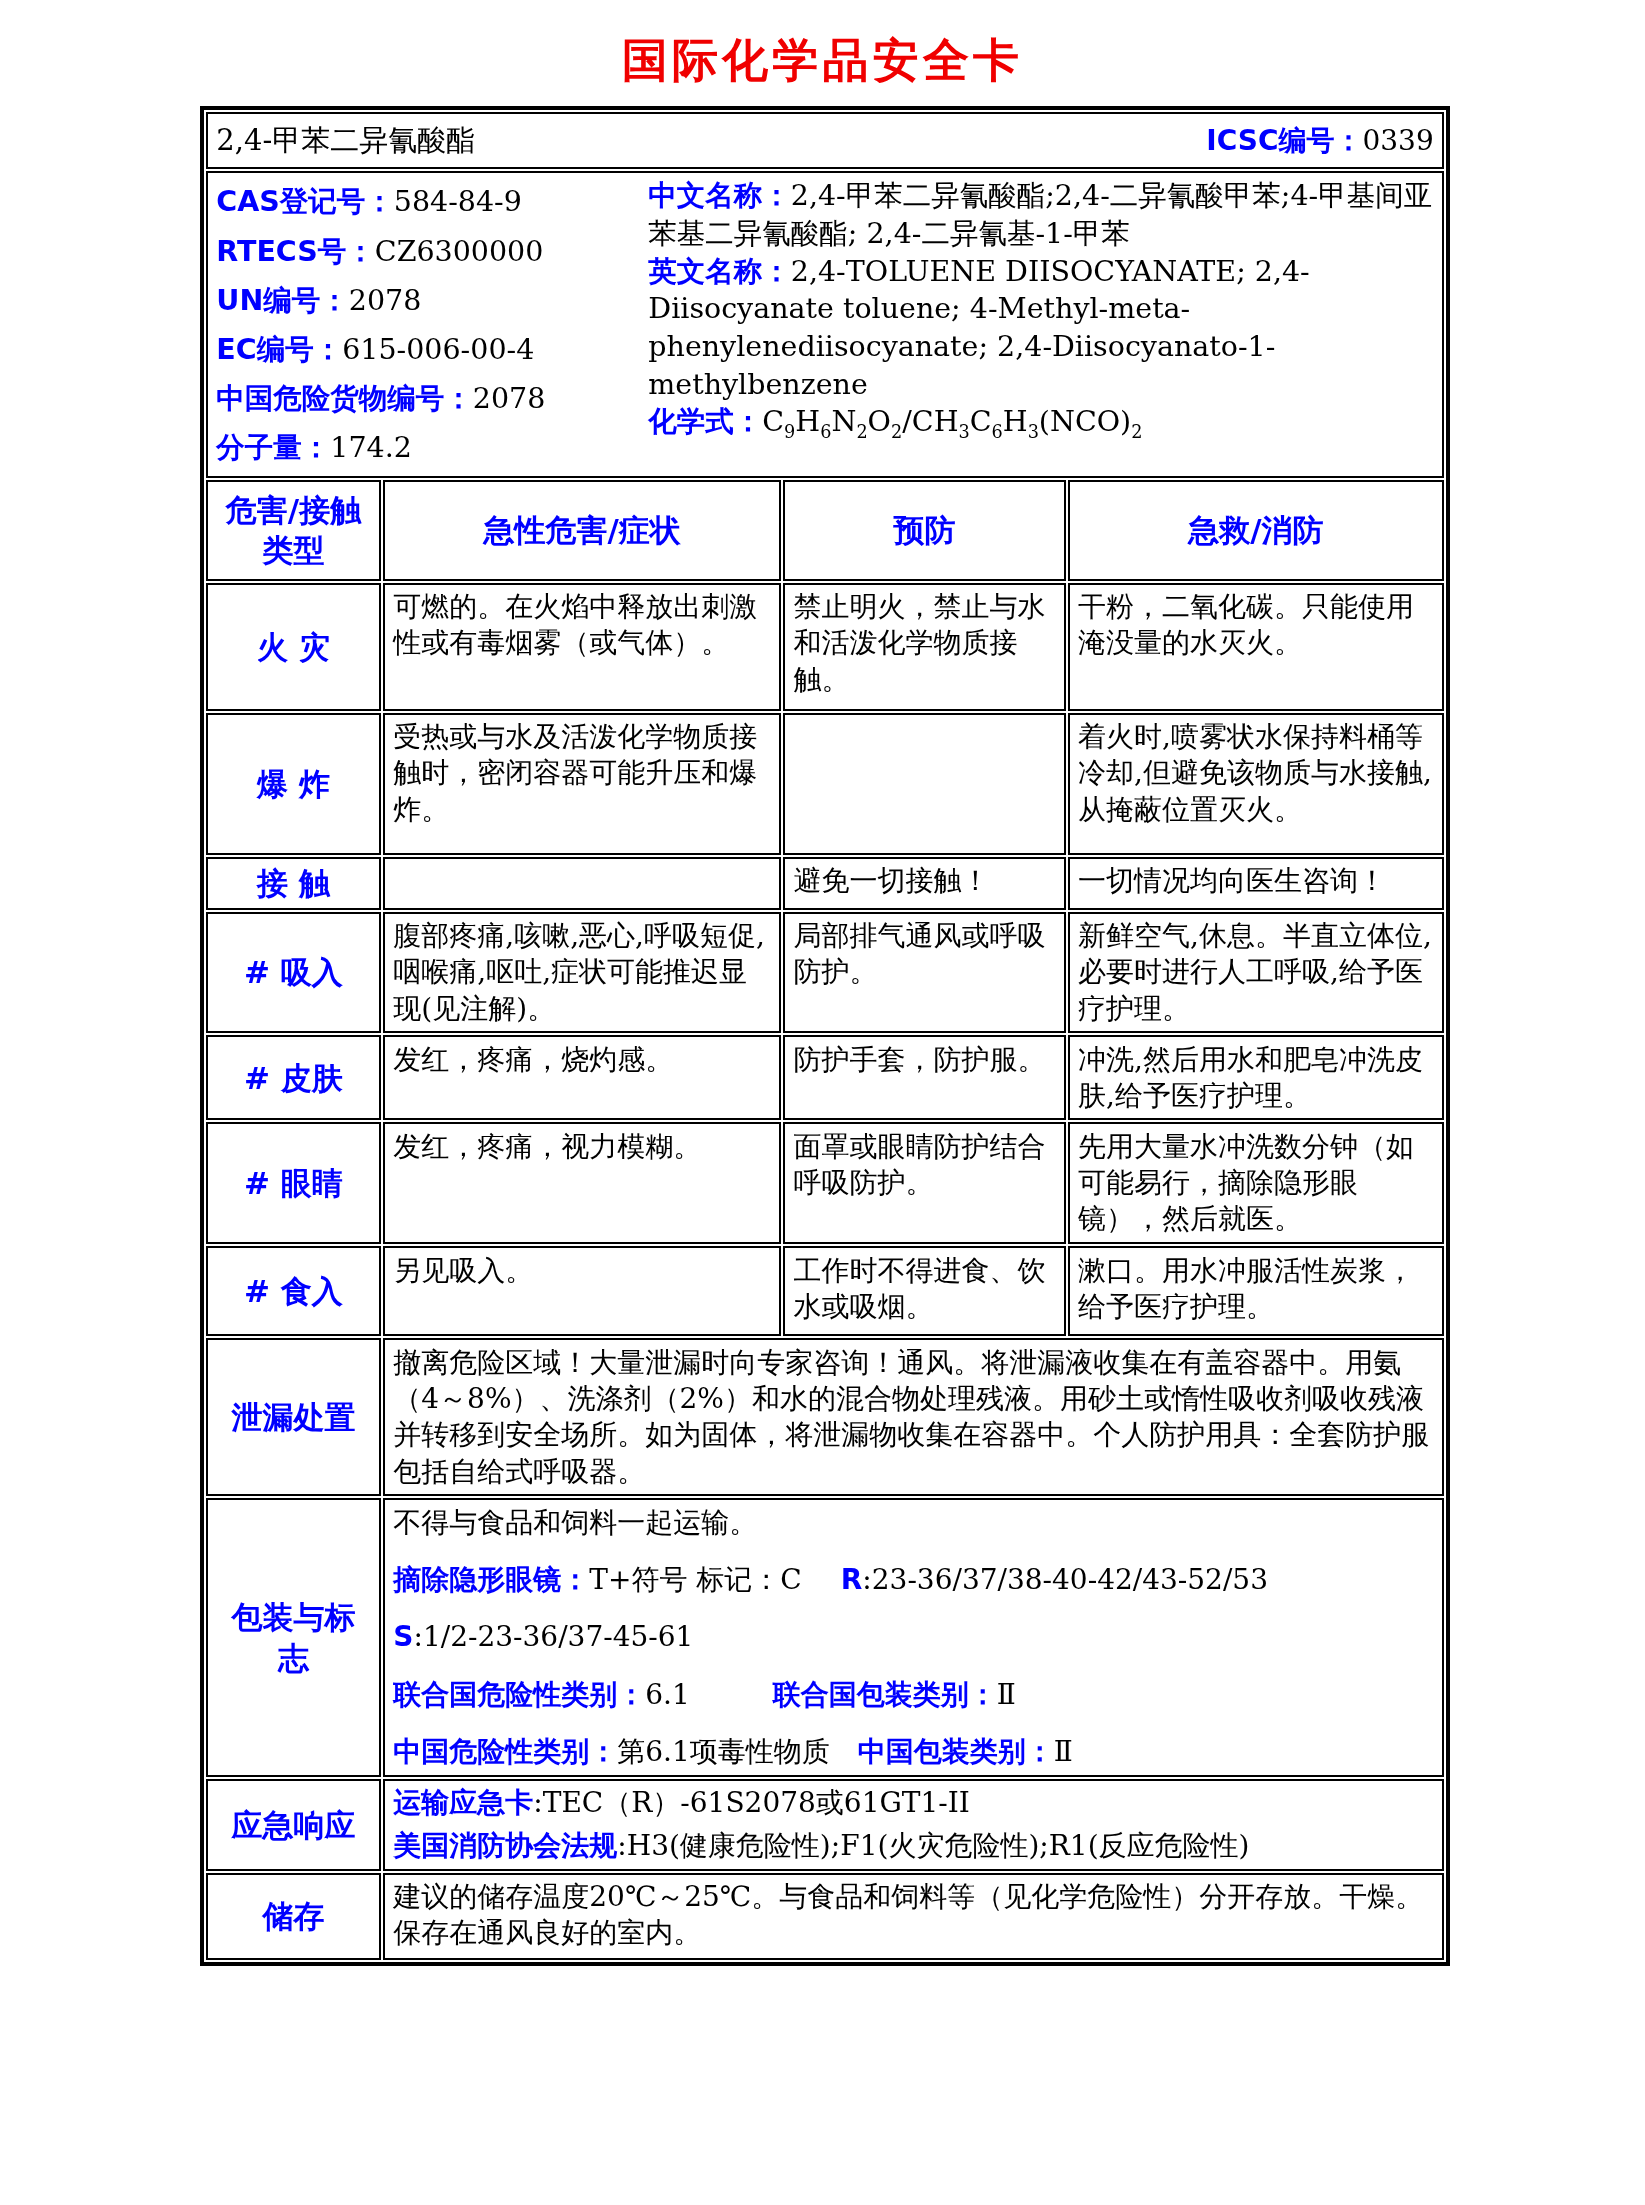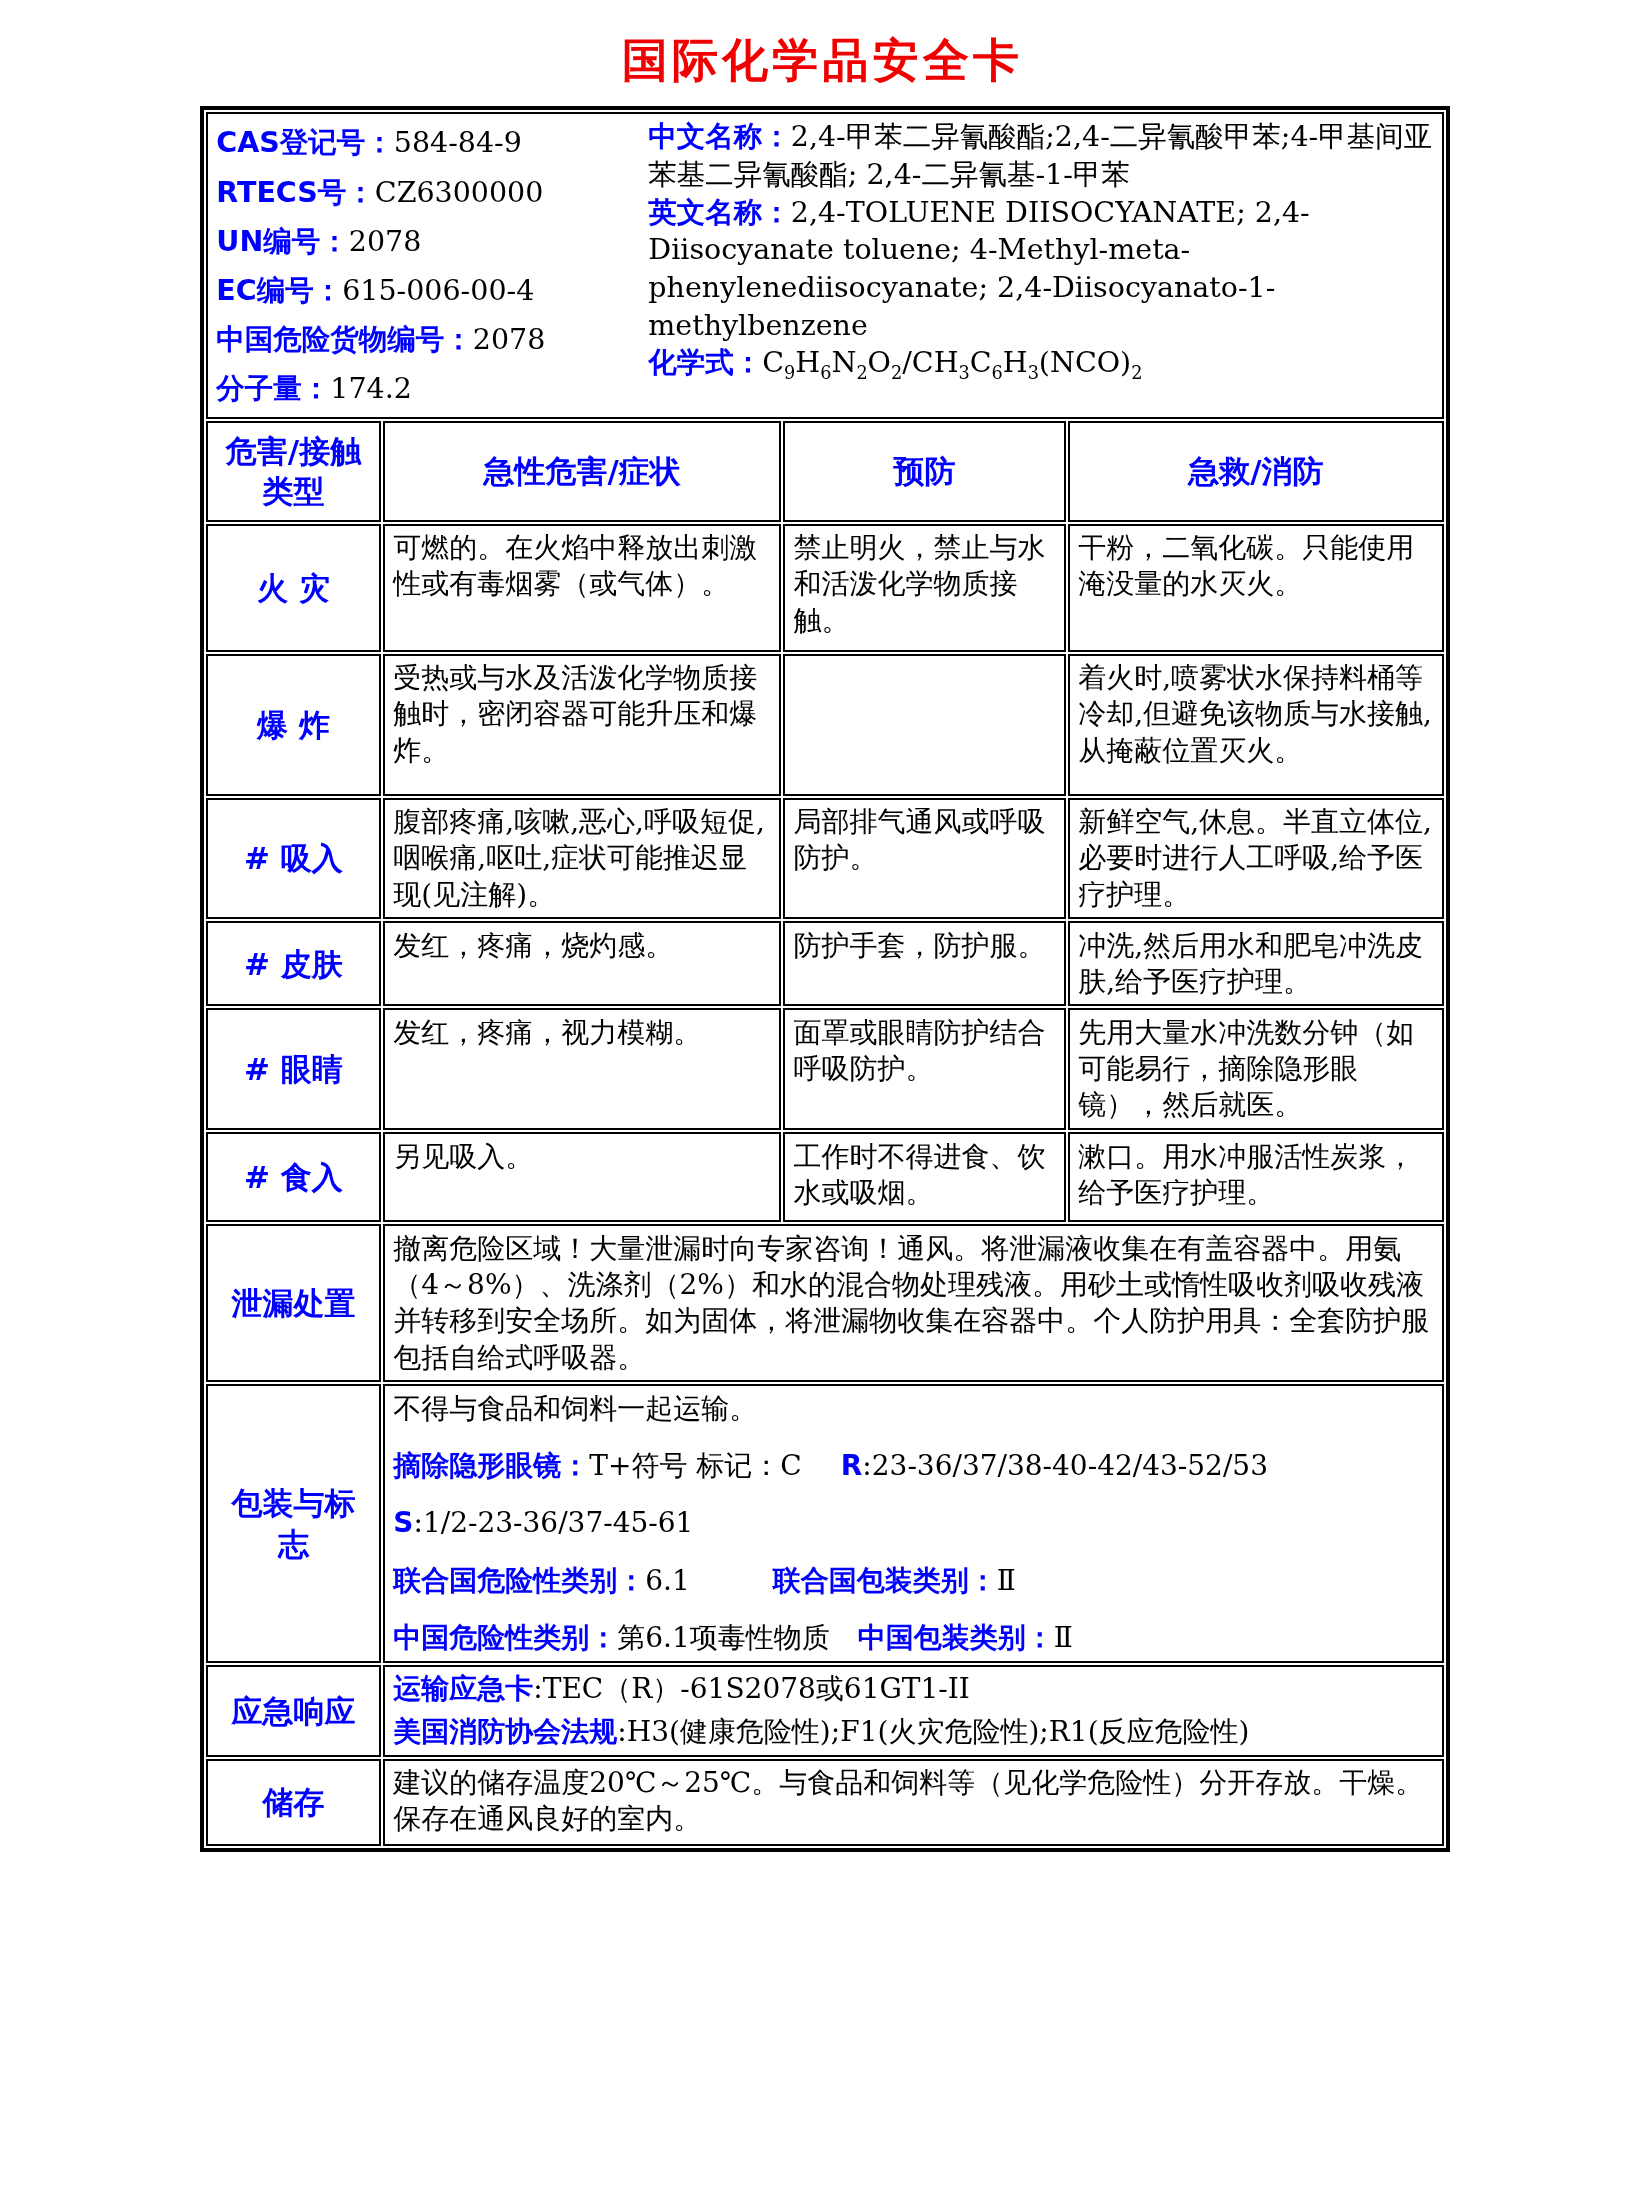--- a/index.html
+++ b/index.html
@@ -81,20 +81,30 @@
 
 <table class="card">
   <colgroup>
     <col style="width:174px">
       <col style="width:396px">
       <col style="width:281px">
       <col style="width:374px">
   </colgroup>
 
   <tbody>
+      <tr>
+    <td colspan="4" class="titlerow">
+      <div class="titlerow-flex">
+        <span class="chem-name">2,4-甲苯二异氰酸酯</span>
+        <span class="icsc">
+          <span class="lbl">ICSC编号：</span><span>0339</span>
+        </span>
+      </div>
+    </td>
+  </tr>
 
   <tr>
     <td colspan="4" class="idrow">
       <div class="id-flex">
         <div class="id-left">
           <p><span class="lbl">CAS登记号：</span><span>584-84-9</span></p>
           <p><span class="lbl">RTECS号：</span><span>CZ6300000</span></p>
           <p><span class="lbl">UN编号：</span><span>2078</span></p>
           <p><span class="lbl">EC编号：</span><span>615-006-00-4</span></p>
           <p><span class="lbl">中国危险货物编号：</span><span>2078</span></p>
@@ -123,20 +133,26 @@
     <td>干粉，二氧化碳。只能使用淹没量的水灭火。</td>
   </tr>
 
   <tr class="r-expl">
     <td class="rowlabel">爆 炸</td>
     <td>受热或与水及活泼化学物质接触时，密闭容器可能升压和爆炸。</td>
     <td></td>
     <td>着火时,喷雾状水保持料桶等冷却,但避免该物质与水接触,从掩蔽位置灭火。</td>
   </tr>
 
+  <tr class="r-cont">
+    <td class="rowlabel">接 触</td>
+    <td></td>
+    <td>避免一切接触！</td>
+    <td>一切情况均向医生咨询！</td>
+  </tr>
 
   <tr class="r-inh">
     <td class="rowlabel"># 吸入</td>
     <td>腹部疼痛,咳嗽,恶心,呼吸短促,咽喉痛,呕吐,症状可能推迟显现(见注解)。</td>
     <td>局部排气通风或呼吸防护。</td>
     <td>新鲜空气,休息。半直立体位,必要时进行人工呼吸,给予医疗护理。</td>
   </tr>
 
   <tr class="r-skin">
     <td class="rowlabel"># 皮肤</td>

